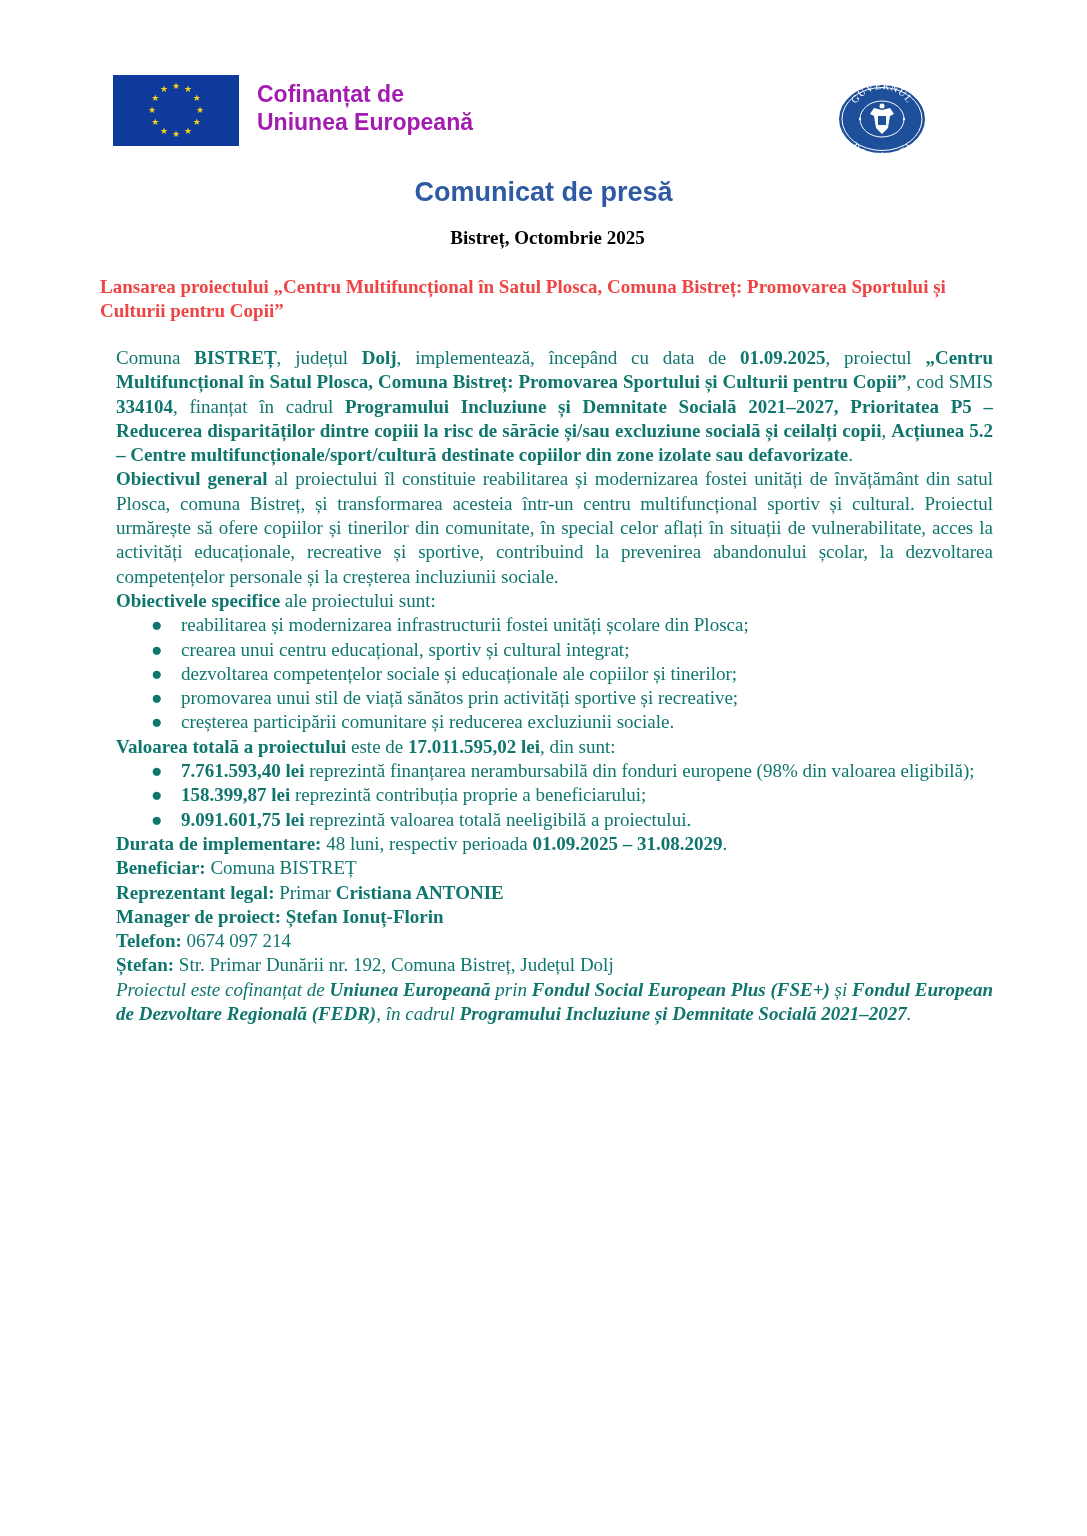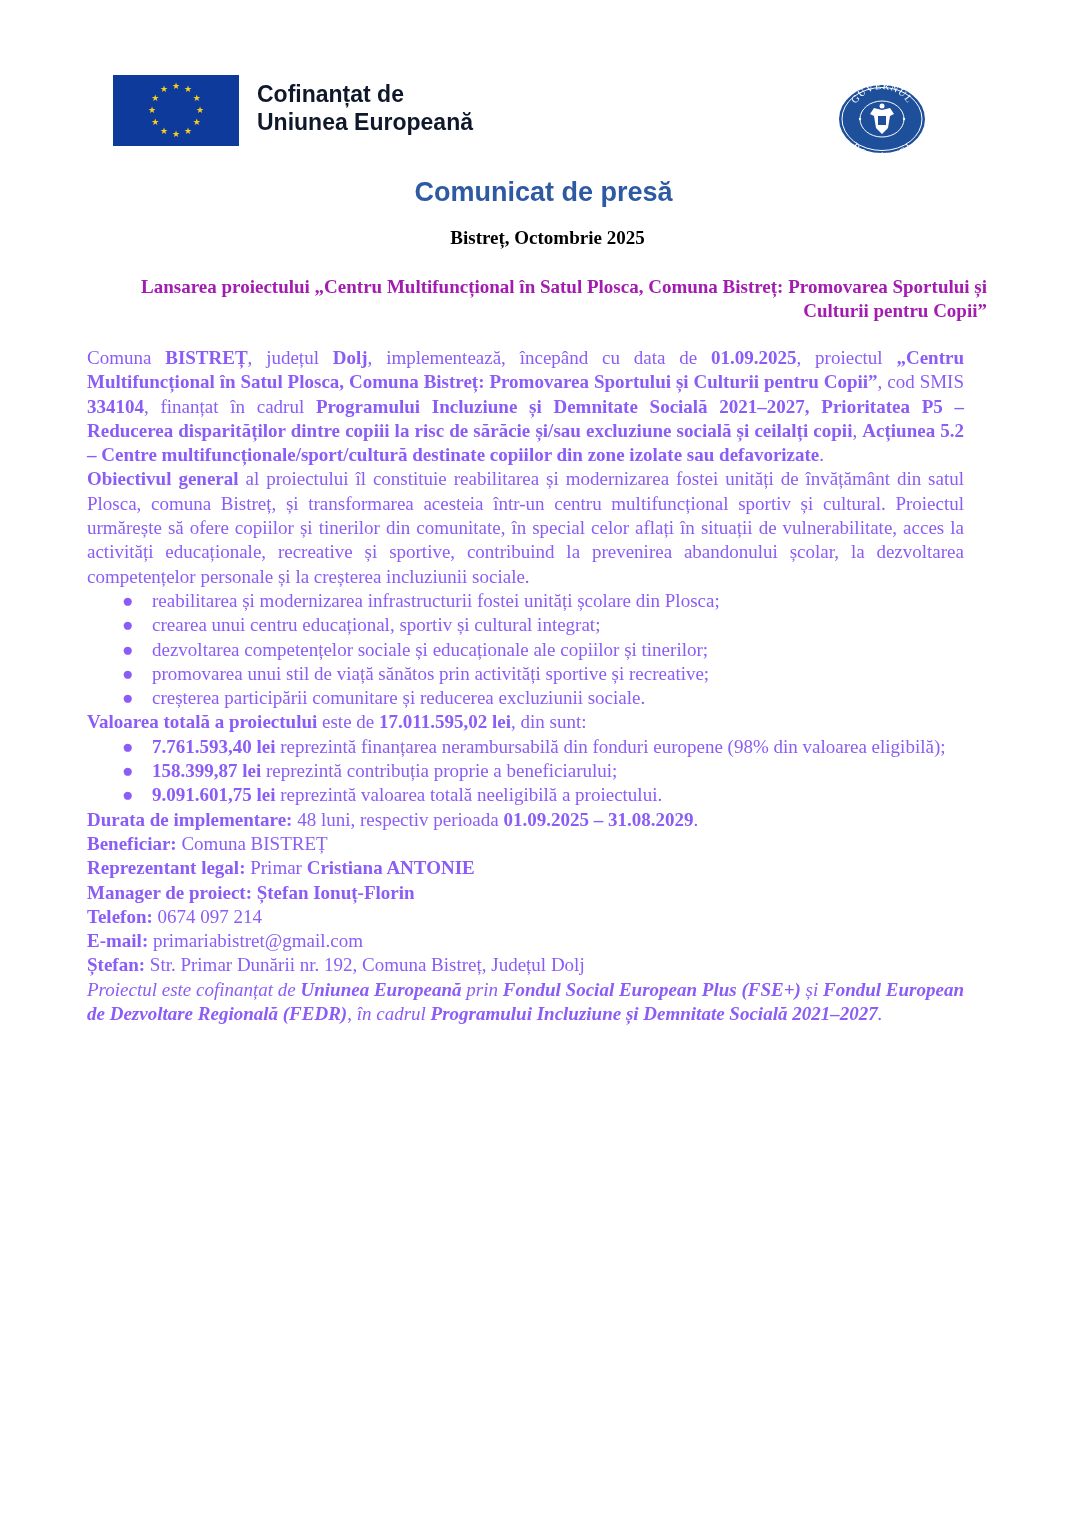--- a/index.html
+++ b/index.html
@@ -1,29 +1,29 @@
 <!DOCTYPE html>
 <html><head>
   <meta charset="utf-8">
   <style>
     html, body { margin: 0; padding: 0; background: #ffffff; }
     body { width: 1087px; height: 1536px; position: relative; overflow: hidden; }
     .page { position: absolute; left: 0; top: 0; width: 1087px; height: 1536px; background: #fff; }
 
     .eu-flag { position: absolute; left: 113px; top: 75px; width: 126px; height: 71px; background: #0e3a9b; }
     .eu-flag .star { position: absolute; width: 8px; height: 8px; color: #f7d117; font-size: 9px; line-height: 8px; text-align: center; font-family: "DejaVu Sans", sans-serif; }
-    .eu-text { position: absolute; left: 257px; top: 80px; color: #0f172a; font-family: "Liberation Sans", sans-serif; font-weight: bold; font-size: 23px; line-height: 28px; }
+    .eu-text { position: absolute; left: 257px; top: 80px; color: #a21caf; font-family: "Liberation Sans", sans-serif; font-weight: bold; font-size: 23px; line-height: 28px; }
 
     .gov-logo { position: absolute; left: 838px; top: 84px; width: 88px; height: 70px; }
 
     .title { position: absolute; left: 0; width: 1087px; top: 174px; text-align: center; color: #2e59a3; font-family: "Liberation Sans", sans-serif; font-weight: bold; font-size: 27px; line-height: 36px; }
     .date-line { position: absolute; left: 4px; width: 1087px; top: 226px; text-align: center; font-family: "Liberation Serif", serif; font-weight: bold; font-size: 19px; line-height: 24px; color: #000; }
-    .headline { position: absolute; left: 100px; width: 887px; top: 275px; text-align: right; font-family: "Liberation Serif", serif; font-weight: bold; font-size: 19px; line-height: 24px; color: #a21caf; }
+    .headline { position: absolute; left: 100px; width: 887px; top: 275px; text-align: left; font-family: "Liberation Serif", serif; font-weight: bold; font-size: 19px; line-height: 24px; color: #ef4444; }
 
-    .body { position: absolute; left: 87px; width: 877px; top: 346px; font-family: "Liberation Serif", serif; font-size: 19px; line-height: 24.3px; color: #8b5cf6; }
+    .body { position: absolute; left: 116px; width: 877px; top: 346px; font-family: "Liberation Serif", serif; font-size: 19px; line-height: 24.3px; color: #0f766e; }
     .body p { margin: 0; text-align: justify; }
     .body b { font-weight: bold; }
     .body ul { margin: 0; padding: 0; list-style: none; }
     .body li { position: relative; padding-left: 65px; text-align: justify; }
     .body li .bullet { position: absolute; left: 35px; top: 0; }
     .body .italic { font-style: italic; }
   </style>
 </head>
 <body>
 
@@ -77,20 +77,23 @@
 
   <div class="body">
     <p>
       <span>Comuna </span><b>BISTREȚ</b><span>, județul </span><b>Dolj</b><span>, implementează, începând cu data de </span><b>01.09.2025</b><span>, proiectul </span><b>„Centru Multifuncțional în Satul Plosca, Comuna Bistreț: Promovarea Sportului și Culturii pentru Copii”</b><span>, cod SMIS </span><b>334104</b><span>, finanțat în cadrul </span><b>Programului Incluziune și Demnitate Socială 2021–2027, Prioritatea P5 – Reducerea disparităților dintre copiii la risc de sărăcie și/sau excluziune socială și ceilalți copii</b><span>, </span><b>Acțiunea 5.2 – Centre multifuncționale/sport/cultură destinate copiilor din zone izolate sau defavorizate</b><span>.</span>
     </p>
 
     <p>
       <b>Obiectivul general</b><span> al proiectului îl constituie reabilitarea și modernizarea fostei unități de învățământ din satul Plosca, comuna Bistreț, și transformarea acesteia într-un centru multifuncțional sportiv și cultural. Proiectul urmărește să ofere copiilor și tinerilor din comunitate, în special celor aflați în situații de vulnerabilitate, acces la activități educaționale, recreative și sportive, contribuind la prevenirea abandonului școlar, la dezvoltarea competențelor personale și la creșterea incluziunii sociale.</span>
     </p>
 
+    <p>
+      <b>Obiectivele specifice</b><span> ale proiectului sunt:</span>
+    </p>
     <ul>
       <li><span class="bullet">●</span><span>reabilitarea și modernizarea infrastructurii fostei unități școlare din Plosca;</span></li>
       <li><span class="bullet">●</span><span>crearea unui centru educațional, sportiv și cultural integrat;</span></li>
       <li><span class="bullet">●</span><span>dezvoltarea competențelor sociale și educaționale ale copiilor și tinerilor;</span></li>
       <li><span class="bullet">●</span><span>promovarea unui stil de viață sănătos prin activități sportive și recreative;</span></li>
       <li><span class="bullet">●</span><span>creșterea participării comunitare și reducerea excluziunii sociale.</span></li>
     </ul>
 
     <p>
       <b>Valoarea totală a proiectului</b><span> este de </span><b>17.011.595,02 lei</b><span>, din sunt:</span>
@@ -110,22 +113,19 @@
     <p>
       <b>Reprezentant legal:</b><span> Primar </span><b>Cristiana ANTONIE</b>
     </p>
     <p>
       <b>Manager de proiect: Ștefan Ionuț-Florin</b>
     </p>
     <p>
       <b>Telefon:</b><span> 0674 097 214</span>
     </p>
     <p>
-      <b>E-mail:</b><span> primariabistret@gmail.com</span>
-    </p>
-    <p>
       <b>Ștefan:</b><span> Str. Primar Dunării nr. 192, Comuna Bistreț, Județul Dolj</span>
     </p>
     <p class="italic">
       <span>Proiectul este cofinanțat de </span><b>Uniunea Europeană</b><span> prin </span><b>Fondul Social European Plus (FSE+)</b><span> și </span><b>Fondul European de Dezvoltare Regională (FEDR)</b><span>, în cadrul </span><b>Programului Incluziune și Demnitate Socială 2021–2027</b><span>.</span>
     </p>
   </div>
 </div>
 
 </body></html>

